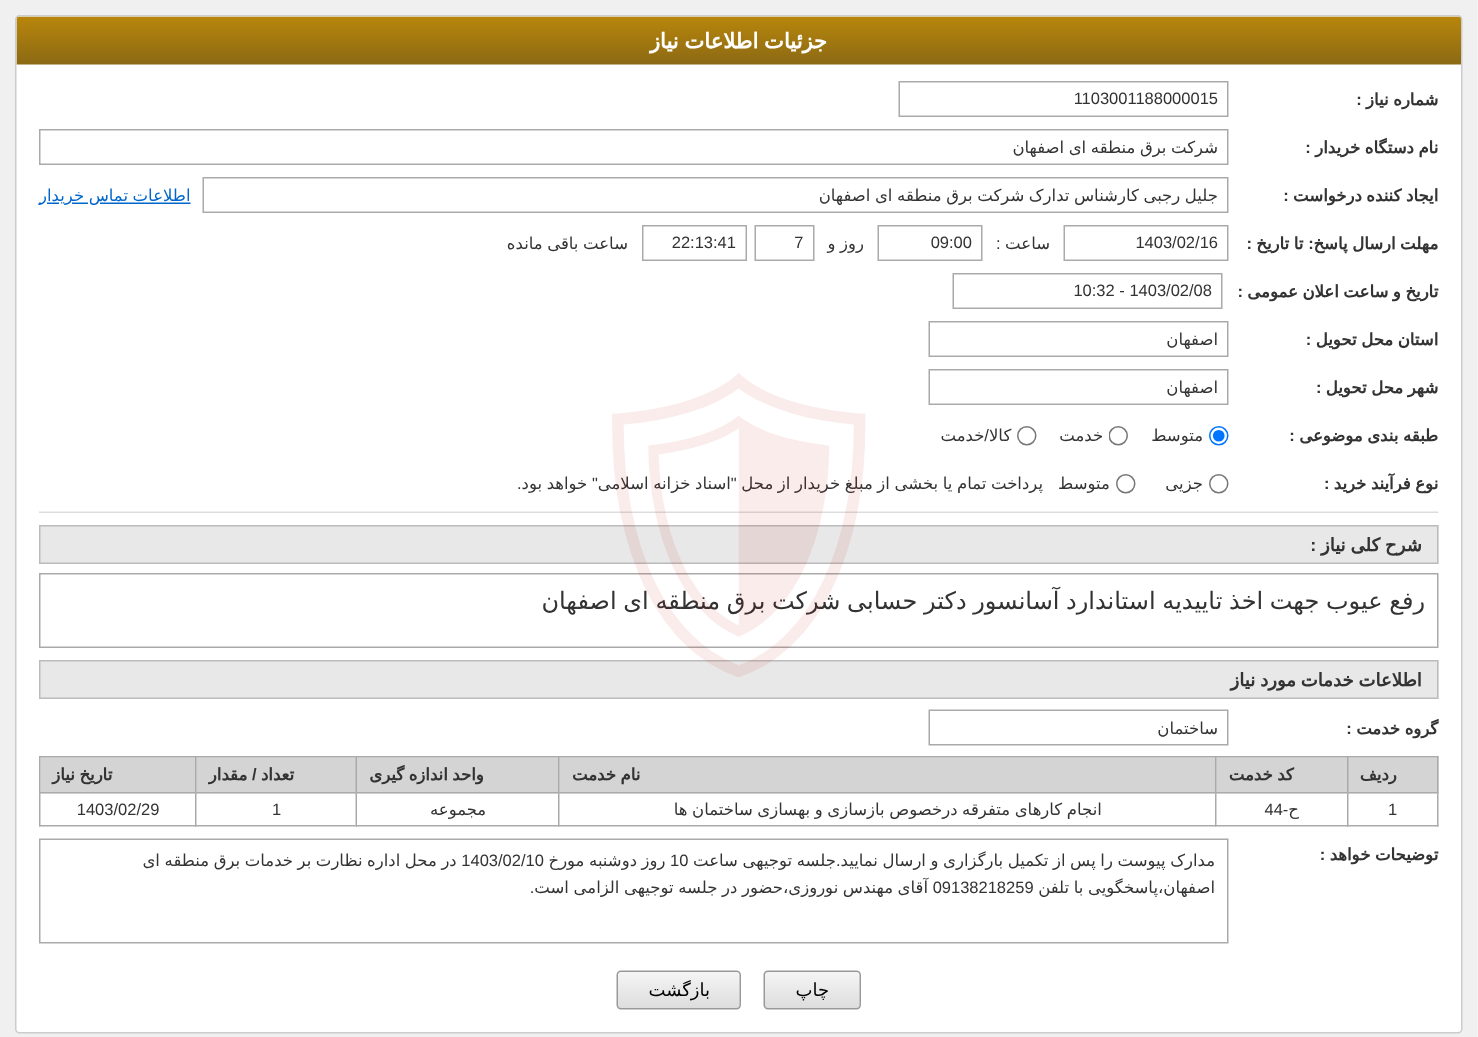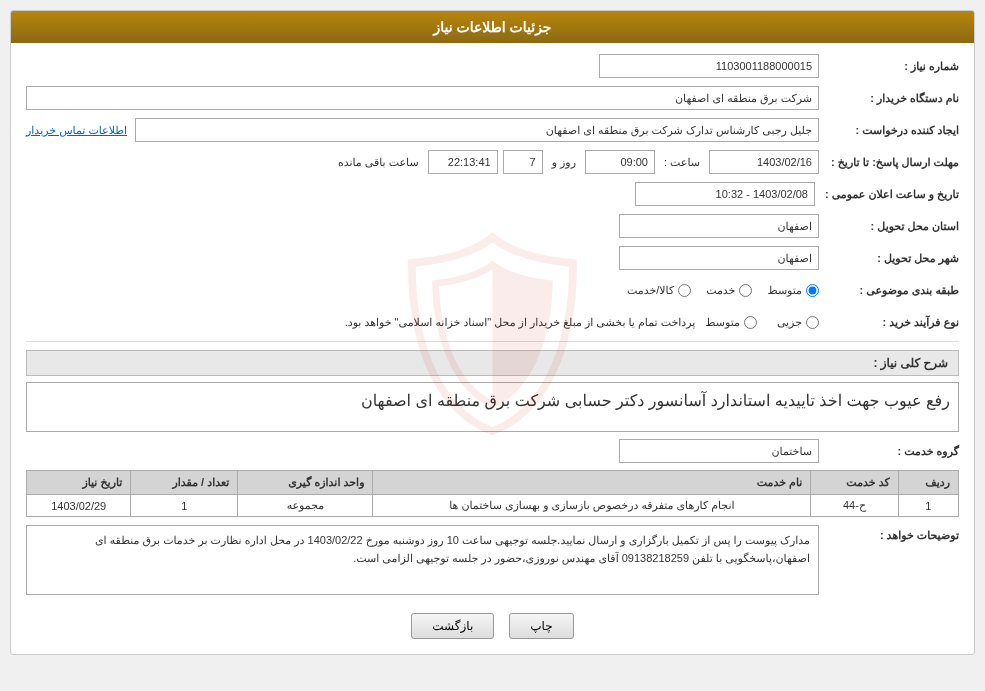--- a/index.html
+++ b/index.html
@@ -130,21 +130,21 @@
     .service-table {
       width: 100%;
       border-collapse: collapse;
       margin-bottom: 8px;
       font-size: 11px;
     }
     .service-table th {
       background: #d4d4d4;
       border: 1px solid #aaa;
       padding: 5px 8px;
-      text-align: right;
+      text-align: left;
       font-weight: bold;
     }
     .service-table td {
       border: 1px solid #aaa;
       padding: 4px 8px;
       text-align: center;
       background: #fff;
     }
 
     .notes-row {
@@ -330,20 +330,21 @@
         </div>
       </div>
 
       <hr class="divider">
 
       <div class="section-title">شرح کلی نیاز :</div>
       <div class="sharhbox-container">
         <div class="description-box">رفع عیوب جهت اخذ تاییدیه استاندارد آسانسور دکتر حسابی شرکت برق منطقه ای اصفهان</div>
       </div>
 
+      <div class="section-title">اطلاعات خدمات مورد نیاز</div>
 
       <div class="form-row">
         <div class="label-cell">گروه خدمت :</div>
         <div class="value-cell">
           <input class="input-box" style="width: 200px;" type="text" value="ساختمان" readonly="">
         </div>
       </div>
 
       <table class="service-table">
         <thead>
@@ -363,21 +364,21 @@
             <td>انجام کارهای متفرقه درخصوص بازسازی و بهسازی ساختمان ها</td>
             <td>مجموعه</td>
             <td>1</td>
             <td>1403/02/29</td>
           </tr>
         </tbody>
       </table>
 
       <div class="notes-row">
         <div class="notes-label">توضیحات خواهد :</div>
-        <div class="notes-box">مدارک پیوست را پس از تکمیل بارگزاری و ارسال نمایید.جلسه توجیهی ساعت 10 روز دوشنبه مورخ 1403/02/22 در محل اداره نظارت بر خدمات برق منطقه ای اصفهان،پاسخگویی با تلفن 09138218259 آقای مهندس نوروزی،حضور در جلسه توجیهی الزامی است.</div>
+        <div class="notes-box">مدارک پیوست را پس از تکمیل بارگزاری و ارسال نمایید.جلسه توجیهی ساعت 10 روز دوشنبه مورخ 1403/02/10 در محل اداره نظارت بر خدمات برق منطقه ای اصفهان،پاسخگویی با تلفن 09138218259 آقای مهندس نوروزی،حضور در جلسه توجیهی الزامی است.</div>
       </div>
 
       <div class="button-row">
         <button class="btn">چاپ</button>
         <button class="btn">بازگشت</button>
       </div>
 
     </div>
   </div>
 </div>

